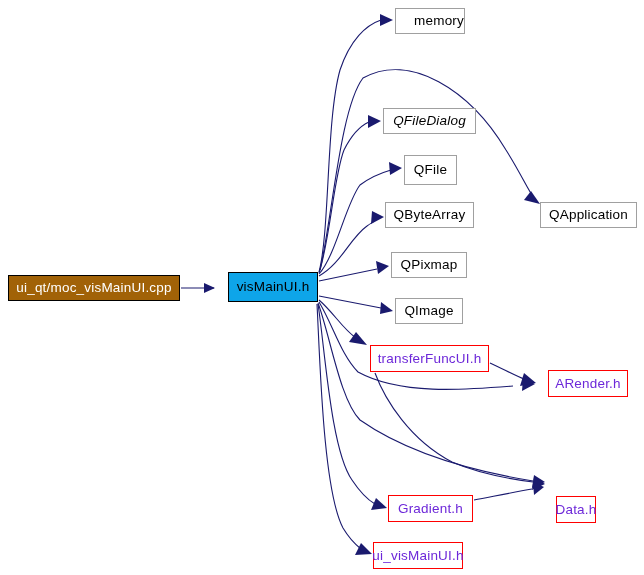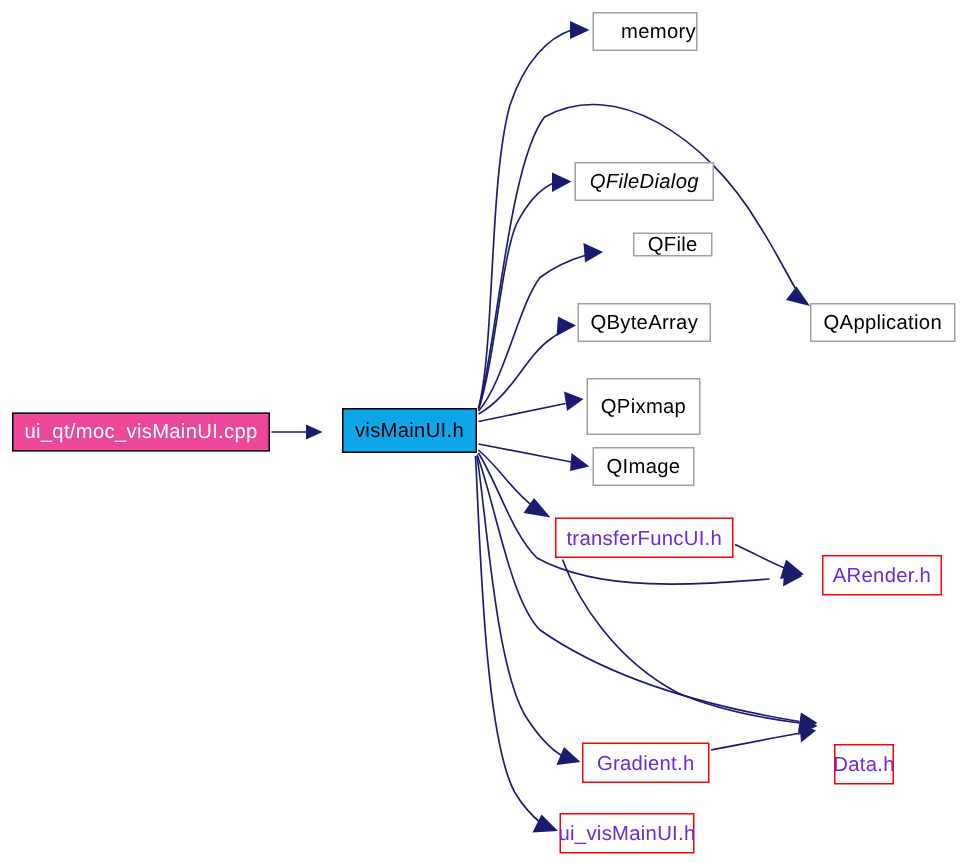--- a/index.html
+++ b/index.html
@@ -31,21 +31,21 @@
     background: #ffffff;
     border: 1px solid #a0a0a0;
     font-size: 13.5px;
     color: #000000;
     letter-spacing: 0.2px;
     white-space: nowrap;
     line-height: 1;
     cursor: default;
   }
   .node-box.kind-root {
-    background: #ec4899;
+    background: #a16207;
     border: 1px solid #000000;
     color: #ffffff;
   }
   .node-box.kind-current {
     background: #0ea5e9;
     border: 1px solid #000000;
     color: #000000;
   }
   .node-box.kind-local {
     background: #ffffff;
@@ -118,27 +118,27 @@
       </div>
       <div class="node-box kind-current" style="left: 228px; top: 272px; width: 90px; height: 30px;">
         <span class="node-label">visMainUI.h</span>
       </div>
       <div class="node-box kind-system" style="left: 395px; top: 8px; width: 70px; height: 26px; justify-content: flex-end;">
         <span class="node-label">memory</span>
       </div>
       <div class="node-box kind-system" style="left: 383px; top: 108px; width: 93px; height: 26px; font-style: italic;">
         <span class="node-label">QFileDialog</span>
       </div>
-      <div class="node-box kind-system" style="left: 422px; top: 155px; width: 53px; height: 16px;">
+      <div class="node-box kind-system" style="left: 404px; top: 155px; width: 53px; height: 30px;">
         <span class="node-label">QFile</span>
       </div>
       <div class="node-box kind-system" style="left: 385px; top: 202px; width: 89px; height: 26px;">
         <span class="node-label">QByteArray</span>
       </div>
-      <div class="node-box kind-system" style="left: 391px; top: 252px; width: 76px; height: 38px;">
+      <div class="node-box kind-system" style="left: 391px; top: 252px; width: 76px; height: 26px;">
         <span class="node-label">QPixmap</span>
       </div>
       <div class="node-box kind-system" style="left: 395px; top: 298px; width: 68px; height: 26px;">
         <span class="node-label">QImage</span>
       </div>
       <div class="node-box kind-system" style="left: 540px; top: 202px; width: 97px; height: 26px;">
         <span class="node-label">QApplication</span>
       </div>
       <div class="node-box kind-local" style="left: 370px; top: 345px; width: 119px; height: 27px;">
         <span class="node-label">transferFuncUI.h</span>

